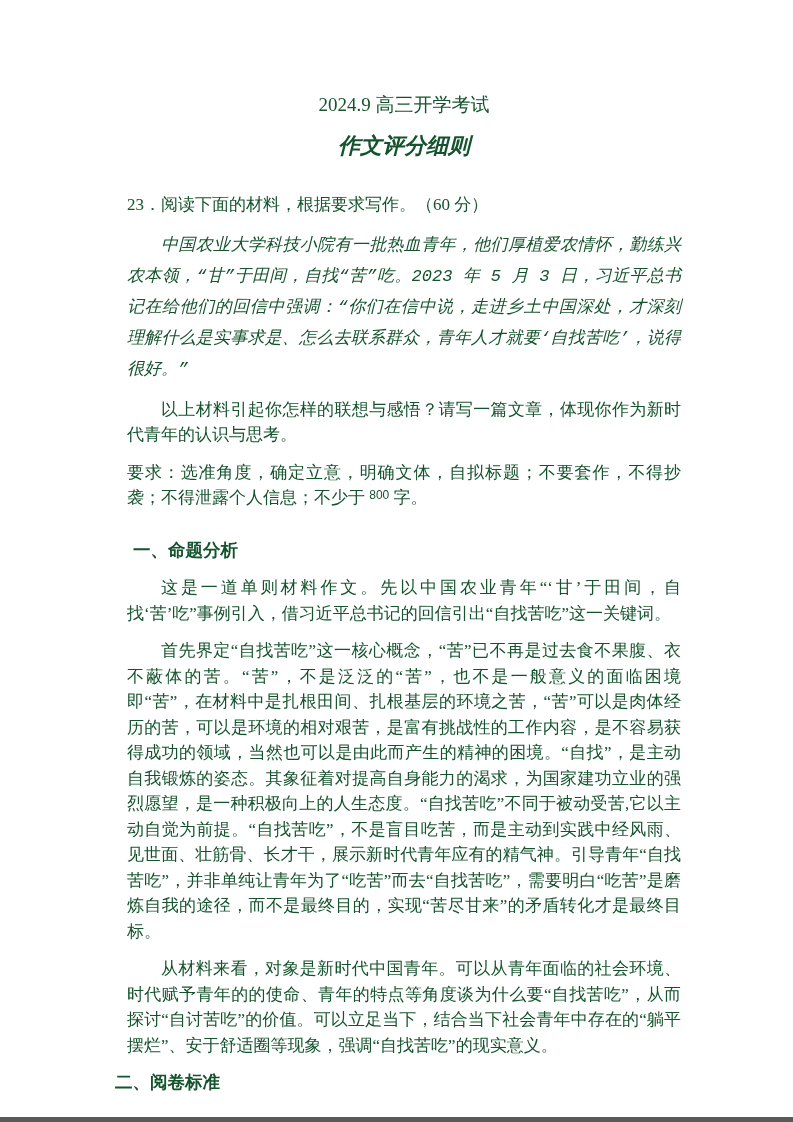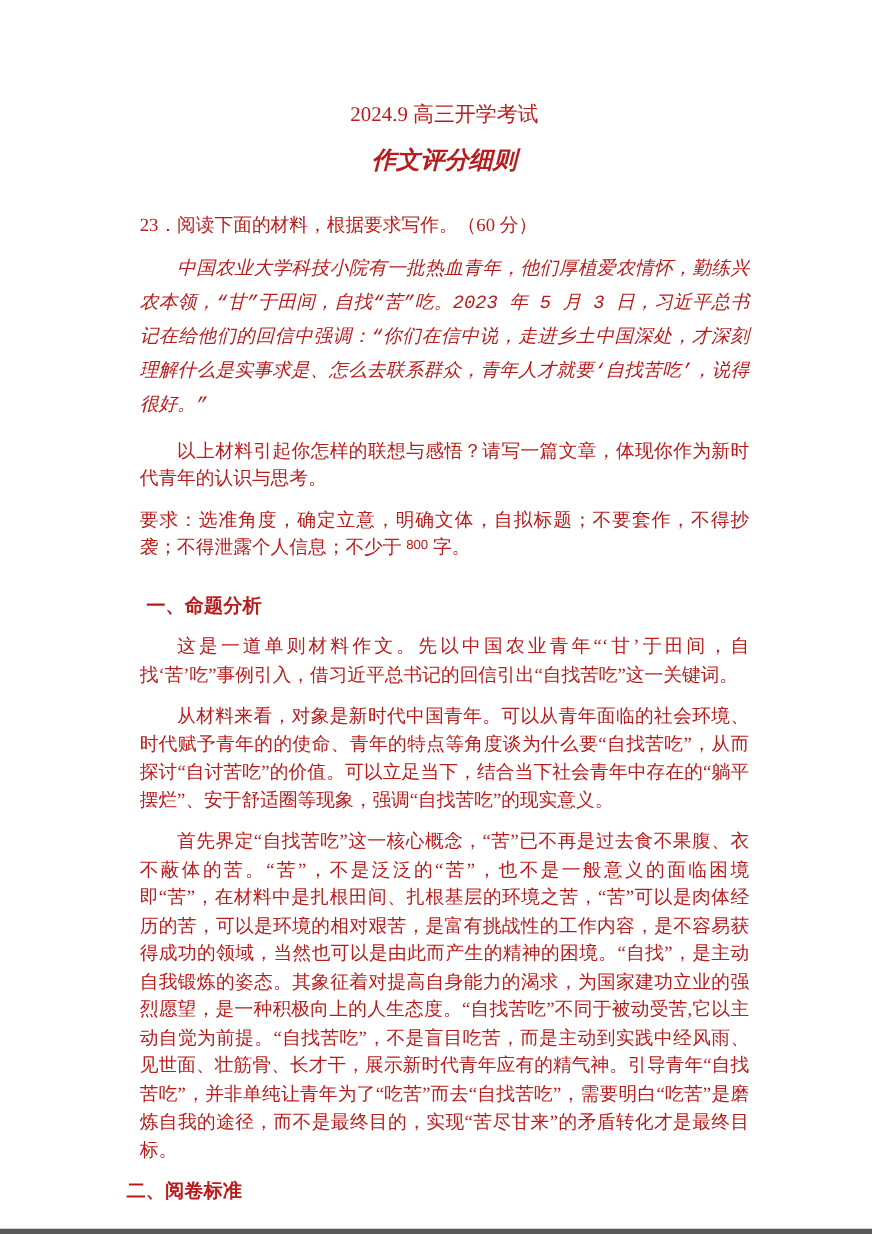--- a/index.html
+++ b/index.html
@@ -5,21 +5,21 @@
   html, body {
     margin: 0;
     padding: 0;
     background: #ffffff;
   }
   .page {
     position: relative;
     width: 793px;
     height: 1122px;
     background: #ffffff;
-    color: #b91c1c;
+    color: #14532d;
     font-family: "Liberation Serif", "DejaVu Serif", serif;
     overflow: hidden;
   }
   .content {
     position: absolute;
     left: 115px;
     top: 92px;
     width: 578px;
     font-size: 17px;
     line-height: 25.5px;
@@ -82,23 +82,23 @@
     <p class="material">中国农业大学科技小院有一批热血青年，他们厚植爱农情怀，勤练兴农本领，“甘”于田间，自找“苦”吃。2023 年 5 月 3 日，习近平总书记在给他们的回信中强调：“你们在信中说，走进乡土中国深处，才深刻理解什么是实事求是、怎么去联系群众，青年人才就要‘自找苦吃’，说得很好。”</p>
 
     <p class="body-p">以上材料引起你怎样的联想与感悟？请写一篇文章，体现你作为新时代青年的认识与思考。</p>
 
     <p class="requirements"><span>要求：选准角度，确定立意，明确文体，自拟标题；不要套作，不得抄袭；不得泄露个人信息；不少于 </span><span class="word-count">800</span><span> 字。</span></p>
 
     <h2 class="heading-gap">一、命题分析</h2>
 
     <p class="body-p">这是一道单则材料作文。先以中国农业青年“‘甘’于田间，自找‘苦’吃”事例引入，借习近平总书记的回信引出“自找苦吃”这一关键词。</p>
 
+    <p class="body-p">首先界定“自找苦吃”这一核心概念，“苦”已不再是过去食不果腹、衣不蔽体的苦。“苦”，不是泛泛的“苦”，也不是一般意义的面临困境即“苦”，在材料中是扎根田间、扎根基层的环境之苦，“苦”可以是肉体经历的苦，可以是环境的相对艰苦，是富有挑战性的工作内容，是不容易获得成功的领域，当然也可以是由此而产生的精神的困境。“自找”，是主动自我锻炼的姿态。其象征着对提高自身能力的渴求，为国家建功立业的强烈愿望，是一种积极向上的人生态度。“自找苦吃”不同于被动受苦,它以主动自觉为前提。“自找苦吃”，不是盲目吃苦，而是主动到实践中经风雨、见世面、壮筋骨、长才干，展示新时代青年应有的精气神。引导青年“自找苦吃”，并非单纯让青年为了“吃苦”而去“自找苦吃”，需要明白“吃苦”是磨炼自我的途径，而不是最终目的，实现“苦尽甘来”的矛盾转化才是最终目标。</p>
+
     <p class="body-p">从材料来看，对象是新时代中国青年。可以从青年面临的社会环境、时代赋予青年的的使命、青年的特点等角度谈为什么要“自找苦吃”，从而探讨“自讨苦吃”的价值。可以立足当下，结合当下社会青年中存在的“躺平摆烂”、安于舒适圈等现象，强调“自找苦吃”的现实意义。</p>
-
-    <p class="body-p">首先界定“自找苦吃”这一核心概念，“苦”已不再是过去食不果腹、衣不蔽体的苦。“苦”，不是泛泛的“苦”，也不是一般意义的面临困境即“苦”，在材料中是扎根田间、扎根基层的环境之苦，“苦”可以是肉体经历的苦，可以是环境的相对艰苦，是富有挑战性的工作内容，是不容易获得成功的领域，当然也可以是由此而产生的精神的困境。“自找”，是主动自我锻炼的姿态。其象征着对提高自身能力的渴求，为国家建功立业的强烈愿望，是一种积极向上的人生态度。“自找苦吃”不同于被动受苦,它以主动自觉为前提。“自找苦吃”，不是盲目吃苦，而是主动到实践中经风雨、见世面、壮筋骨、长才干，展示新时代青年应有的精气神。引导青年“自找苦吃”，并非单纯让青年为了“吃苦”而去“自找苦吃”，需要明白“吃苦”是磨炼自我的途径，而不是最终目的，实现“苦尽甘来”的矛盾转化才是最终目标。</p>
 
 
     <h2>二、阅卷标准</h2>
 
 
   </div>
 
   <div class="bottom-edge"></div>
 </div>
 

